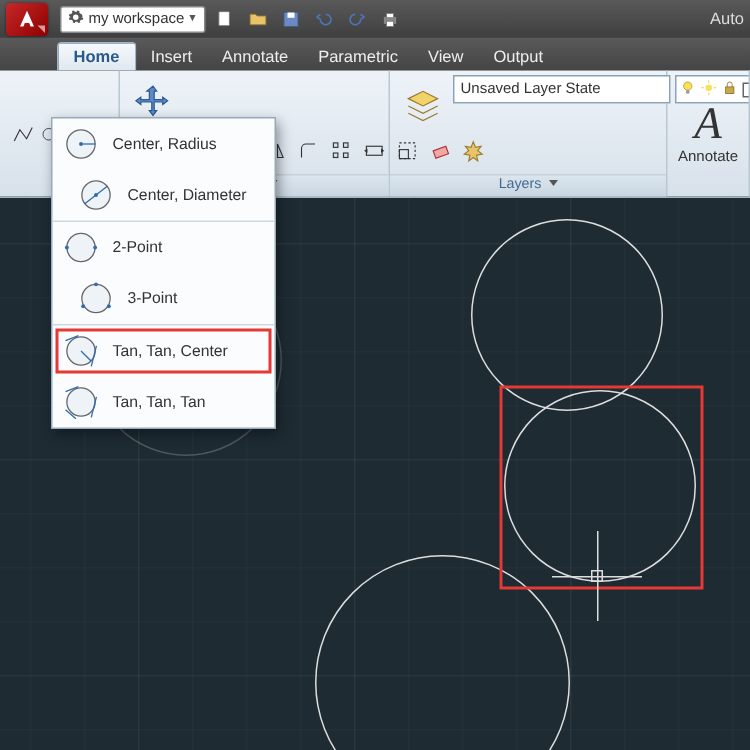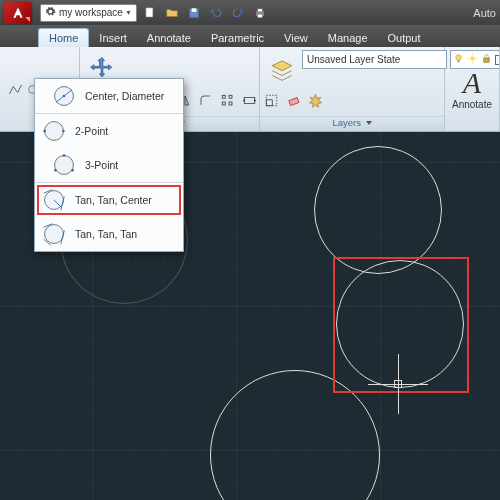--- a/index.html
+++ b/index.html
@@ -12,21 +12,21 @@
 .app-logo svg { width: 14px; height: 14px; }
 .qat-item { width: 20px; height: 18px; display: flex; align-items: center; justify-content: center; margin: 0 1px; border-radius: 2px; }
 .qat-item svg { width: 14px; height: 14px; }
 .workspace-box { height: 18px; background: #fff; color: #333; font-size: 10px; padding: 0 4px; display: flex; align-items: center; border: 1px solid #888; border-radius: 2px; margin: 0 2px; }
 .workspace-box .gear { margin-right: 3px; }
 .title-spacer { flex: 1; }
 
 
 .tab-row { height: 22px; background: linear-gradient(to bottom, #5a5a5a, #444); display: flex; align-items: flex-end; padding-left: 38px; font-size: 11px; }
 .tab { padding: 3px 10px 3px; color: #eee; cursor: default; border-top-left-radius: 3px; border-top-right-radius: 3px; }
-.tab.active { background: linear-gradient(to bottom, #f5f9fc, #dfe8f0); color: #2b5a8a; border: 1px solid #9db7d0; border-bottom: none; }
+.tab.active { background: linear-gradient(to bottom, #f5f9fc, #dfe8f0); color: #2b5a8a; border: 1px solid #9db7d0; border-bottom: none; font-weight: bold; }
 
 
 .ribbon { height: 85px; background: linear-gradient(to bottom, #eef3f8, #d7e1ea); border-bottom: 1px solid #a8b6c2; display: flex; font-size: 10px; color: #333; }
 .panel { border-right: 1px solid #b9c7d2; display: flex; flex-direction: column; }
 .panel-body { flex: 1; display: flex; align-items: center; padding: 3px 5px; gap: 3px; }
 .panel-title { height: 15px; text-align: center; font-size: 9.5px; color: #426a90; background: linear-gradient(to bottom, #dbe5ee, #c9d6e1); border-top: 1px solid #c5d1dc; }
 .big-btn { display: flex; flex-direction: column; align-items: center; justify-content: center; padding: 2px 4px; border-radius: 3px; }
 .big-btn svg { width: 26px; height: 26px; }
 .big-btn .lbl { font-size: 10px; margin-top: 2px; }
 .stack { display: flex; flex-direction: row; gap: 2px; }
@@ -116,21 +116,20 @@
   <div class="title-spacer"></div>
   <span style="padding-right:4px;color:#ddd;">Auto</span>
 </div>
 
 <div class="tab-row">
   <div class="tab active">Home</div>
   <div class="tab">Insert</div>
   <div class="tab">Annotate</div>
   <div class="tab">Parametric</div>
   <div class="tab">View</div>
-  <div class="tab">Manage</div>
   <div class="tab">Output</div>
 </div>
 
 <div class="ribbon">
 
   <div class="panel" style="width:80px;">
     <div class="panel-body">
       <div class="stack">
         <div class="small-btn">
             <svg viewBox="0 0 20 20">
@@ -318,20 +317,30 @@
   <div class="red-box" style="left:333px; top:125px; width:136px; height:136px;"></div>
 
   <div class="cursor-cross" style="left:398px; top:252px;">
     <div class="ch"></div>
       <div class="cv"></div>
       <div class="pick"></div>
   </div>
 </div>
 
 <div class="circle-menu">
+  <div class="menu-item">
+    <span class="menu-icon">
+        <svg viewBox="0 0 28 28">
+          <circle cx="14" cy="14" r="11" fill="#eef3f7" stroke="#666"></circle>
+          <circle cx="14" cy="14" r="1.5" fill="#2e6bb0"></circle>
+          <line x1="14" y1="14" x2="25" y2="14" stroke="#2e6bb0"></line>
+        </svg>
+      </span>
+    <span>Center, Radius</span>
+  </div>
   <div class="menu-item sep-after">
     <span class="menu-icon">
         <svg viewBox="0 0 28 28">
           <circle cx="14" cy="14" r="11" fill="#eef3f7" stroke="#666"></circle>
           <line x1="5" y1="21" x2="23" y2="7" stroke="#2e6bb0"></line>
           <circle cx="14" cy="14" r="1.5" fill="#2e6bb0"></circle>
         </svg>
       </span>
     <span>Center, Diameter</span>
   </div>

